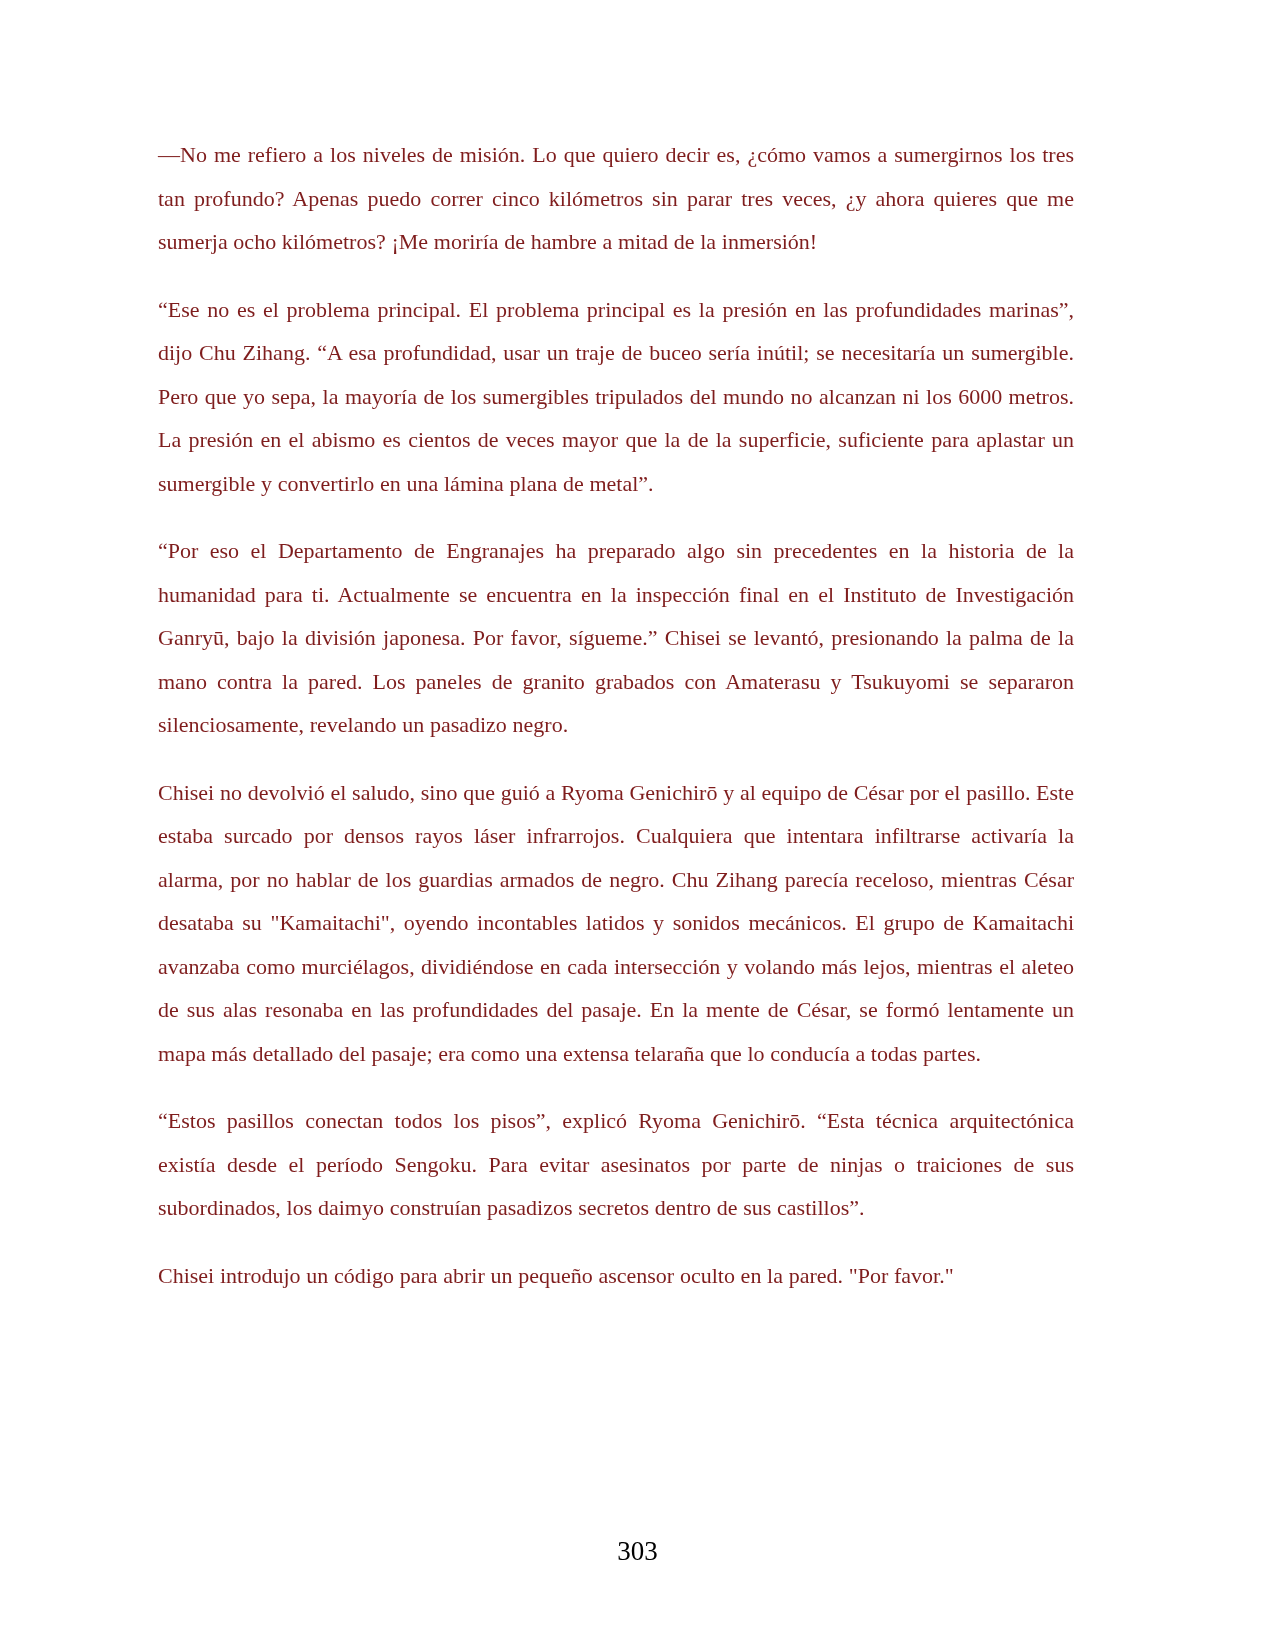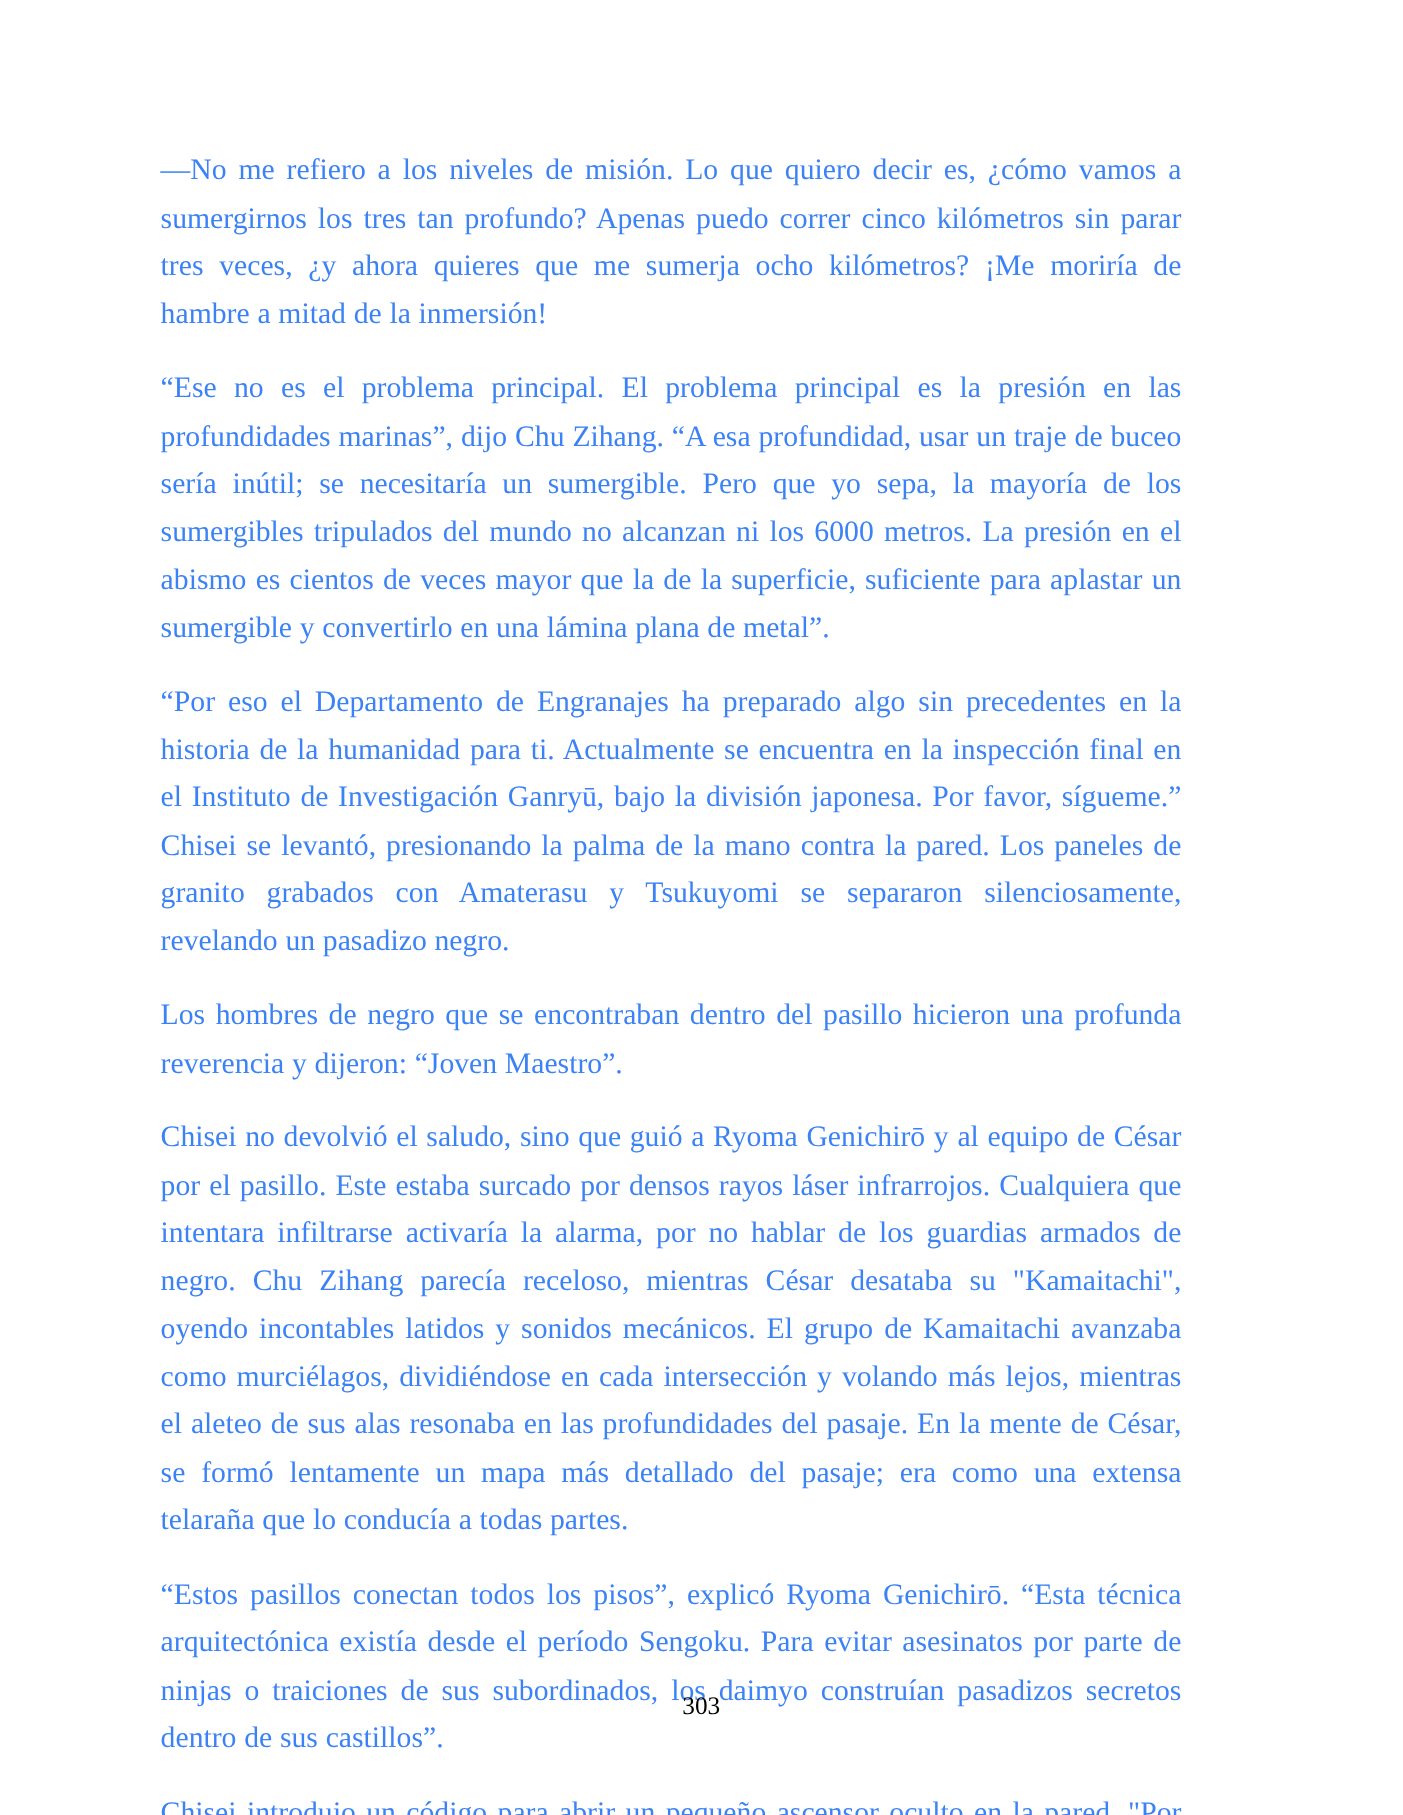--- a/index.html
+++ b/index.html
@@ -17,55 +17,54 @@
     box-sizing: border-box;
   }
   .content {
     position: absolute;
     left: 142px;
     top: 133px;
     width: 932px;
   }
   .para {
     font-family: "Liberation Serif", "DejaVu Serif", serif;
-    font-size: 27px;
+    font-size: 22px;
     line-height: 43.5px;
-    color: #3b82f6;
+    color: #7f1d1d;
     text-align: justify;
     text-justify: inter-word;
-    margin: 0 0 24px 4px;
+    margin: 0 0 24px 16px;
     -webkit-hyphens: none;
     hyphens: none;
     word-spacing: 0.01em;
   }
   .para:last-of-type {
     margin-bottom: 0;
   }
   .page-number {
     position: absolute;
     left: 0;
     right: 0;
     top: 1537px;
     text-align: center;
     font-family: "Liberation Serif", "DejaVu Serif", serif;
-    font-size: 23px;
+    font-size: 27px;
     line-height: 28px;
     color: #000000;
   }
 </style>
 </head>
 <body>
 
 <div class="page">
 
   <div class="content">
     <p class="para">—No me refiero a los niveles de misión. Lo que quiero decir es, ¿cómo vamos a sumergirnos los tres tan profundo? Apenas puedo correr cinco kilómetros sin parar tres veces, ¿y ahora quieres que me sumerja ocho kilómetros? ¡Me moriría de hambre a mitad de la inmersión!</p>
     <p class="para">“Ese no es el problema principal. El problema principal es la presión en las profundidades marinas”, dijo Chu Zihang. “A esa profundidad, usar un traje de buceo sería inútil; se necesitaría un sumergible. Pero que yo sepa, la mayoría de los sumergibles tripulados del mundo no alcanzan ni los 6000 metros. La presión en el abismo es cientos de veces mayor que la de la superficie, suficiente para aplastar un sumergible y convertirlo en una lámina plana de metal”.</p>
     <p class="para">“Por eso el Departamento de Engranajes ha preparado algo sin precedentes en la historia de la humanidad para ti. Actualmente se encuentra en la inspección final en el Instituto de Investigación Ganryū, bajo la división japonesa. Por favor, sígueme.” Chisei se levantó, presionando la palma de la mano contra la pared. Los paneles de granito grabados con Amaterasu y Tsukuyomi se separaron silenciosamente, revelando un pasadizo negro.</p>
-    <p class="para">Los hombres de negro que se encontraban dentro del pasillo hicieron una profunda reverencia y dijeron: “Joven Maestro”.</p>
     <p class="para">Chisei no devolvió el saludo, sino que guió a Ryoma Genichirō y al equipo de César por el pasillo. Este estaba surcado por densos rayos láser infrarrojos. Cualquiera que intentara infiltrarse activaría la alarma, por no hablar de los guardias armados de negro. Chu Zihang parecía receloso, mientras César desataba su "Kamaitachi", oyendo incontables latidos y sonidos mecánicos. El grupo de Kamaitachi avanzaba como murciélagos, dividiéndose en cada intersección y volando más lejos, mientras el aleteo de sus alas resonaba en las profundidades del pasaje. En la mente de César, se formó lentamente un mapa más detallado del pasaje; era como una extensa telaraña que lo conducía a todas partes.</p>
     <p class="para">“Estos pasillos conectan todos los pisos”, explicó Ryoma Genichirō. “Esta técnica arquitectónica existía desde el período Sengoku. Para evitar asesinatos por parte de ninjas o traiciones de sus subordinados, los daimyo construían pasadizos secretos dentro de sus castillos”.</p>
     <p class="para">Chisei introdujo un código para abrir un pequeño ascensor oculto en la pared. "Por favor."</p>
 
   </div>
 
   <div class="page-number">303</div>
 
 </div>
 

